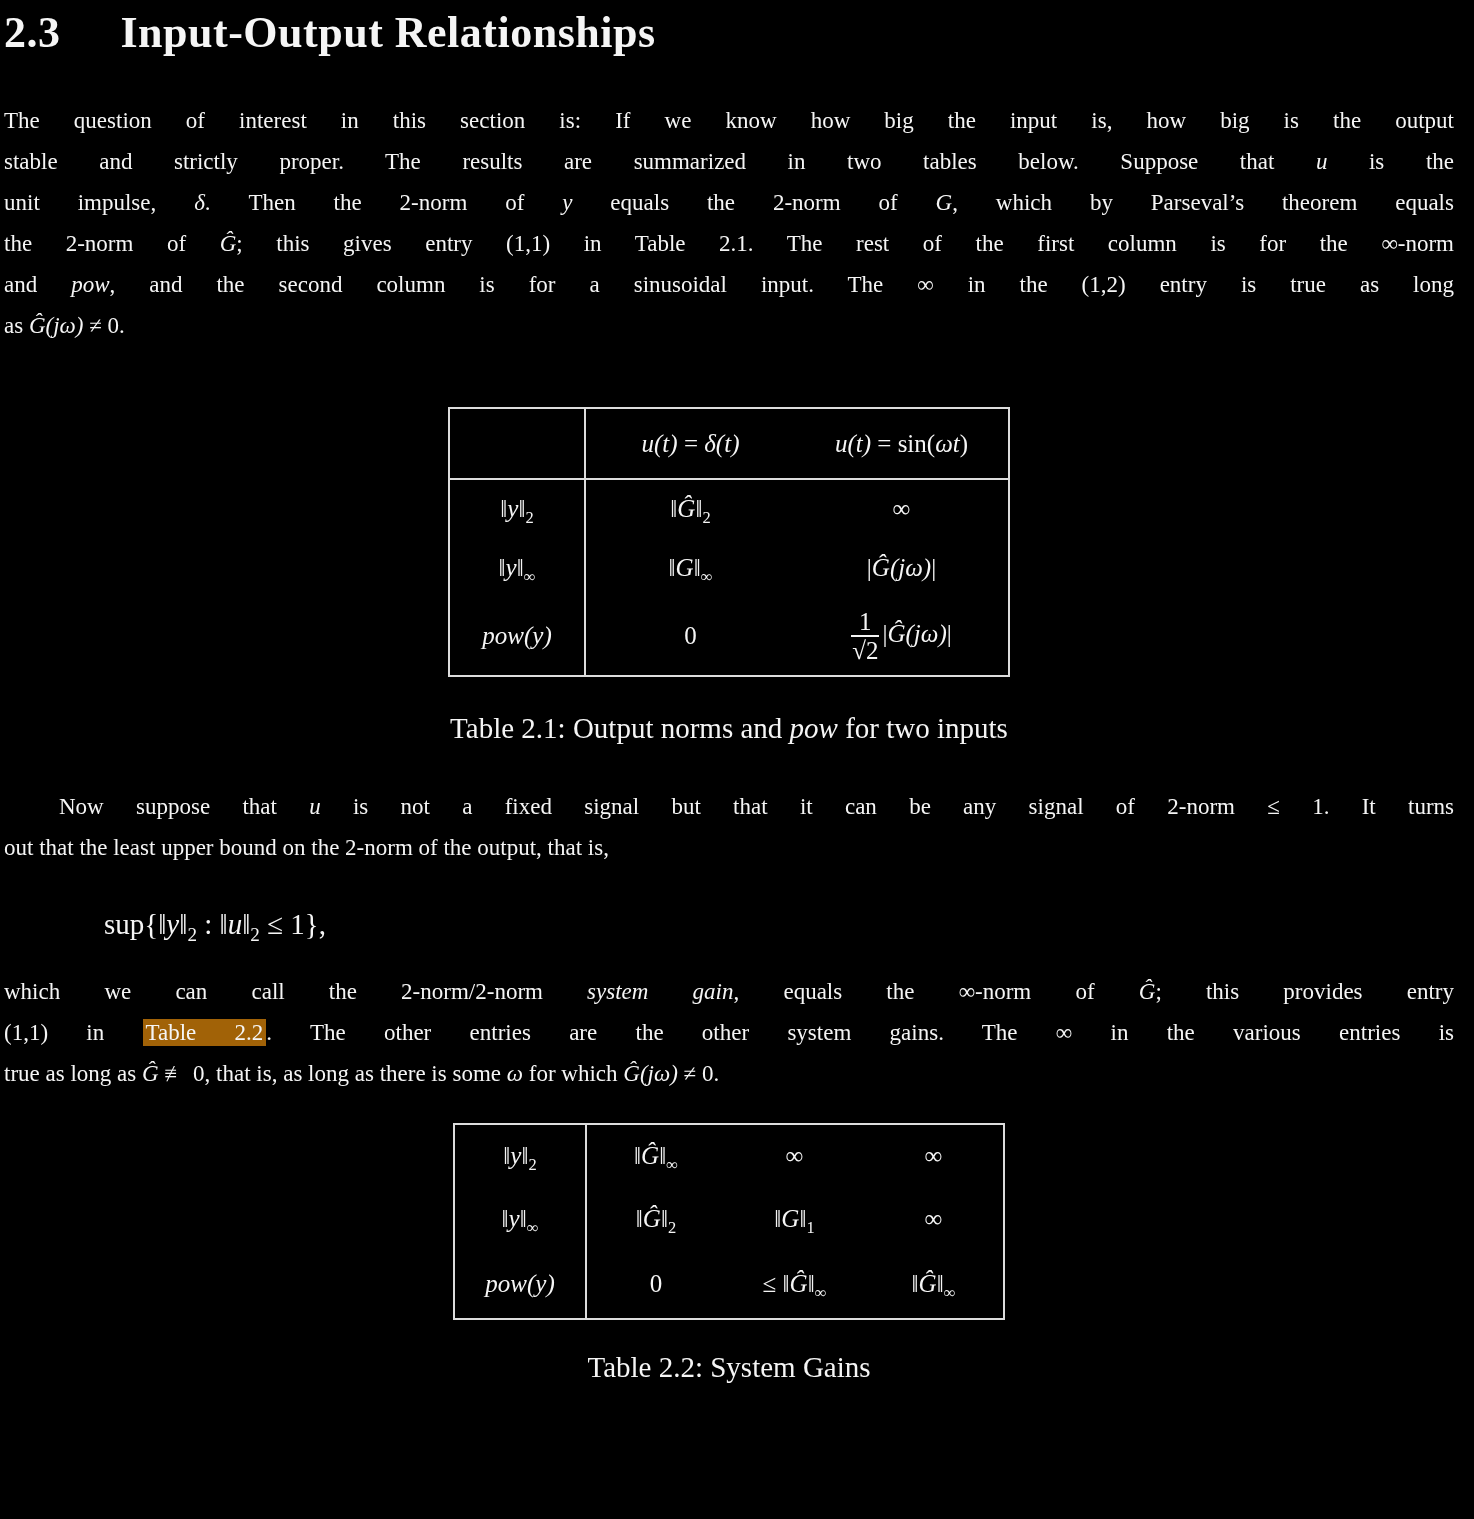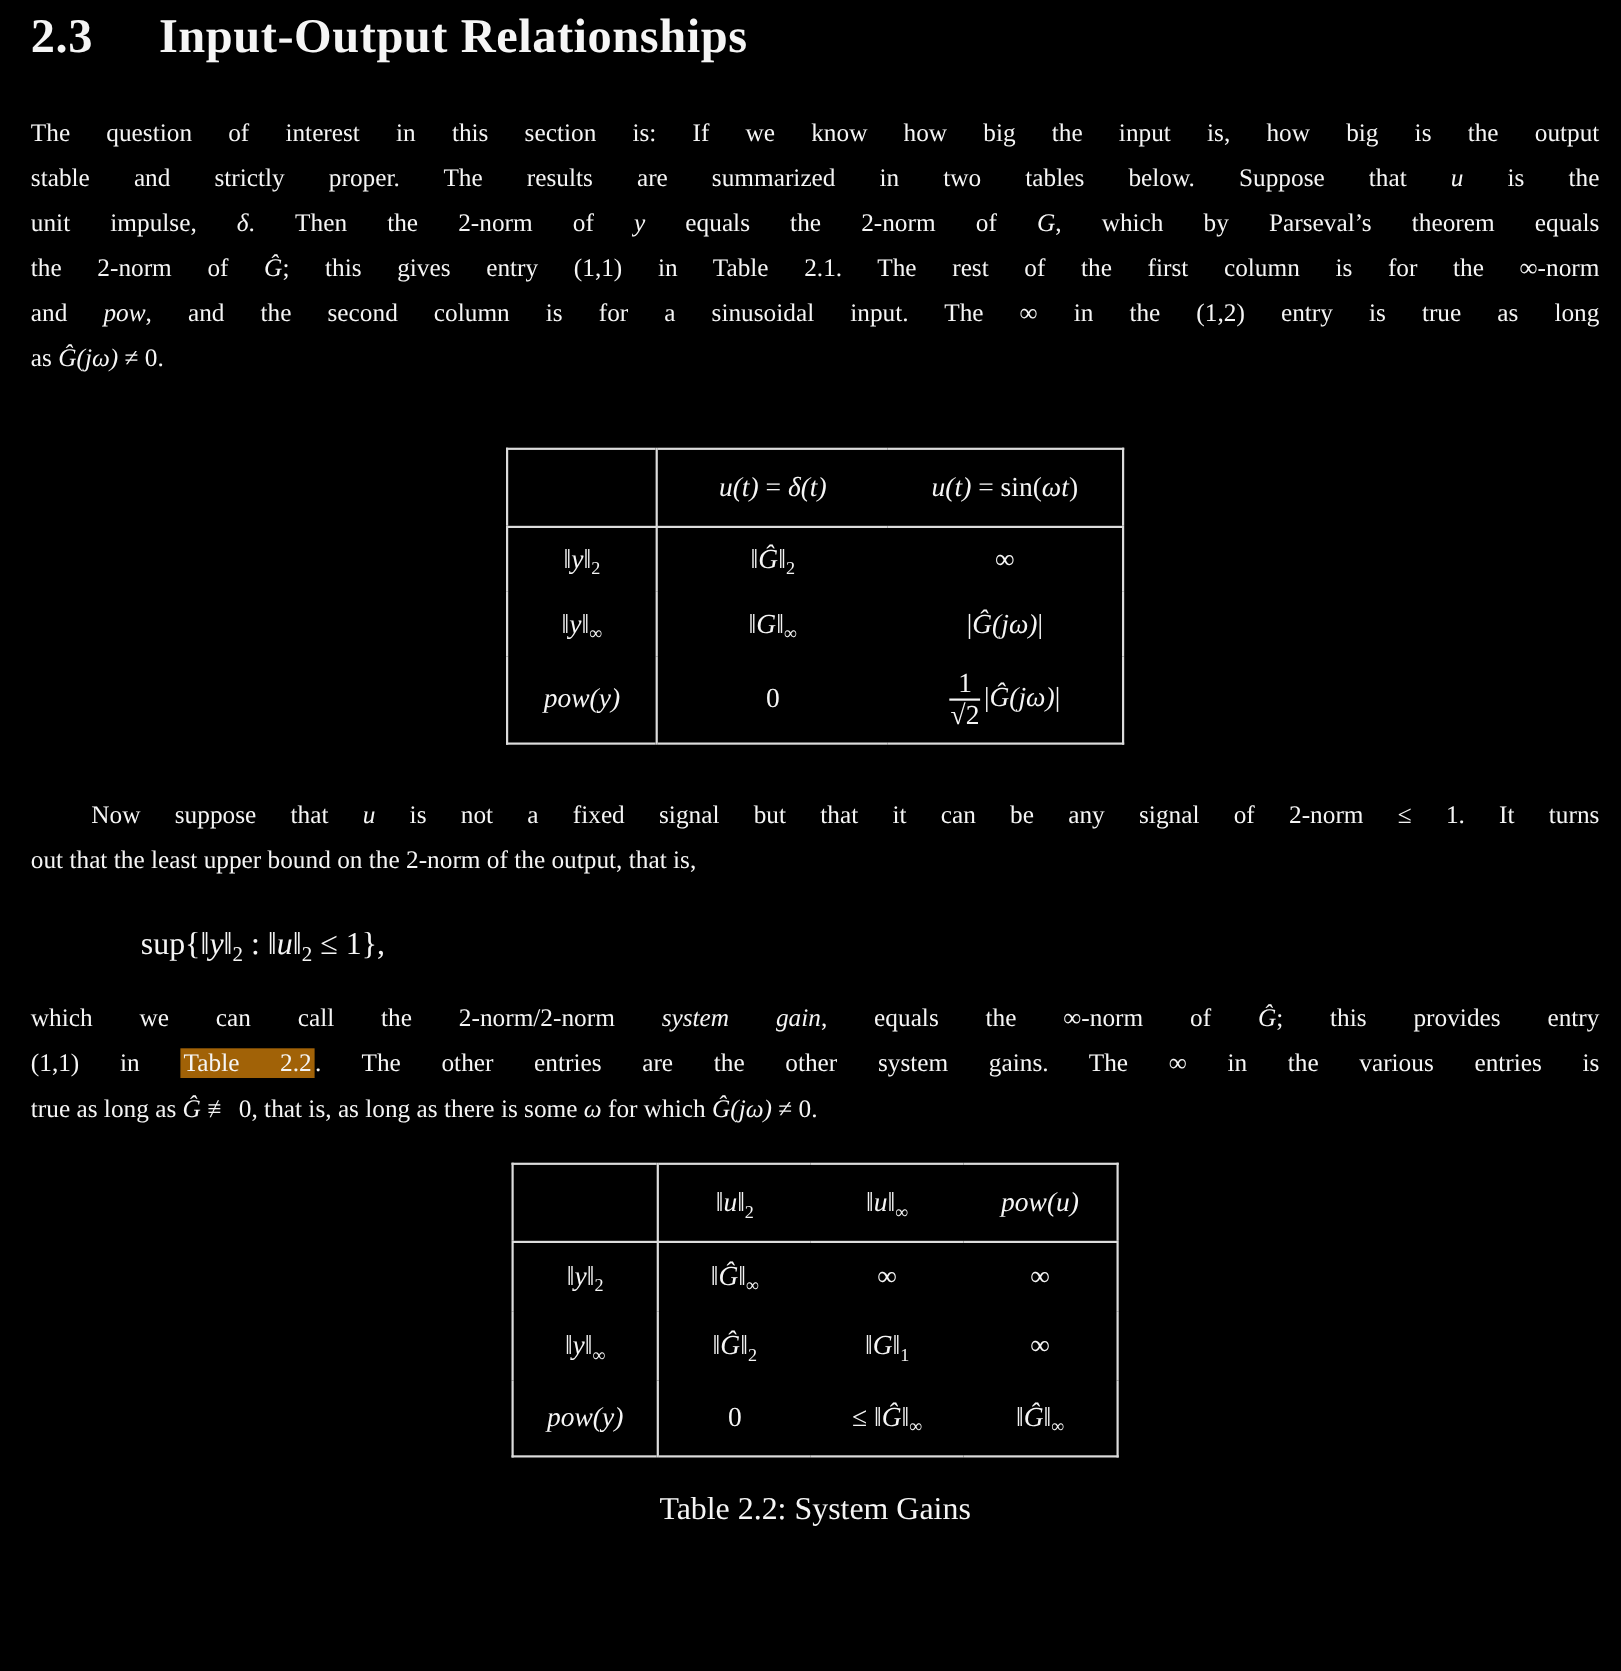--- a/index.html
+++ b/index.html
@@ -2,21 +2,21 @@
 <html><head>
 <meta charset="utf-8">
 <style>
   * { margin:0; padding:0; box-sizing:border-box; }
   html,body { width:1474px; height:1519px; background:#000; overflow:hidden; }
   .page {
     width:1474px; height:1519px;
     background:#000;
     color:#f5f5f5;
     font-family:"Liberation Serif","DejaVu Serif",serif;
-    padding:8px 20px 0 28px;
+    padding:8px 20px 0 4px;
   }
   h1.heading { font-size:44px; font-weight:bold; line-height:50px; letter-spacing:0.5px; }
   .hnum { margin-right:60px; }
   .para { font-size:23px; line-height:41px; }
   .p1 { margin-top:42px; }
   .p2 { margin-top:43px; }
   .p3 { margin-top:25px; }
   .jline { text-align:justify; text-align-last:justify; }
   .line { text-align:left; }
   .indent { text-indent:55px; }
@@ -86,20 +86,21 @@
       <td>
         <span class="frac">
               <span>1</span>
               <span class="den">√2</span>
             </span><span><span>|</span><span class="seg-i">Ĝ(jω)</span><span>|</span></span>
       </td>
     </tr>
   </tbody>
     </table>
 
+  <div class="caption cap1"><span>Table 2.1: Output norms and </span><span class="seg-i">pow</span><span> for two inputs</span></div>
 
   <div class="para p2">
     <div class="jline indent"><span>Now suppose that </span><span class="seg-i">u</span><span> is not a fixed signal but that it can be any signal of 2-norm ≤ 1. It turns</span></div>
     <div class="line"><span>out that the least upper bound on the 2-norm of the output, that is,</span></div>
   </div>
 
   <div class="equation"><span>sup{‖</span><span class="seg-i">y</span><span>‖</span><sub>2</sub><span> : ‖</span><span class="seg-i">u</span><span>‖</span><sub>2</sub><span> ≤ 1},</span></div>
 
   <div class="para p3">
     <div class="jline"><span>which we can call the 2-norm/2-norm </span><span class="seg-i">system gain</span><span>, equals the ∞-norm of </span><span class="seg-i">Ĝ</span><span>; this provides entry</span></div>
@@ -108,26 +109,20 @@
   </div>
 
   <table class="mtable t2">
     <colgroup>
         <col style="width:132px">
         <col style="width:139px">
         <col style="width:139px">
         <col style="width:140px">
       </colgroup>
     <tbody>
-        <tr class="head">
-      <td class="rowlabel"></td>
-      <td><span>‖</span><span class="seg-i">u</span><span>‖</span><sub>2</sub></td>
-      <td><span>‖</span><span class="seg-i">u</span><span>‖</span><sub>∞</sub></td>
-      <td><span class="seg-i">pow(u)</span></td>
-    </tr>
     <tr class="r">
       <td class="rowlabel"><span>‖</span><span class="seg-i">y</span><span>‖</span><sub>2</sub></td>
       <td><span>‖</span><span class="seg-i">Ĝ</span><span>‖</span><sub>∞</sub></td>
       <td><span>∞</span></td>
       <td><span>∞</span></td>
     </tr>
     <tr class="r">
       <td class="rowlabel"><span>‖</span><span class="seg-i">y</span><span>‖</span><sub>∞</sub></td>
       <td><span>‖</span><span class="seg-i">Ĝ</span><span>‖</span><sub>2</sub></td>
       <td><span>‖</span><span class="seg-i">G</span><span>‖</span><sub>1</sub></td>

